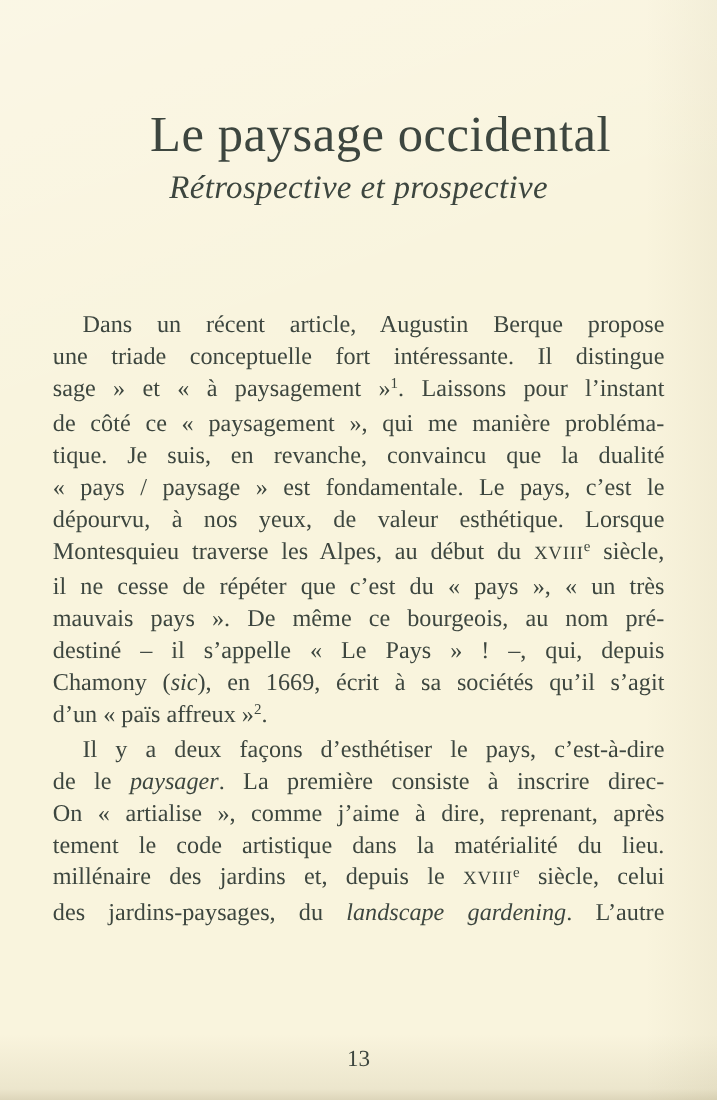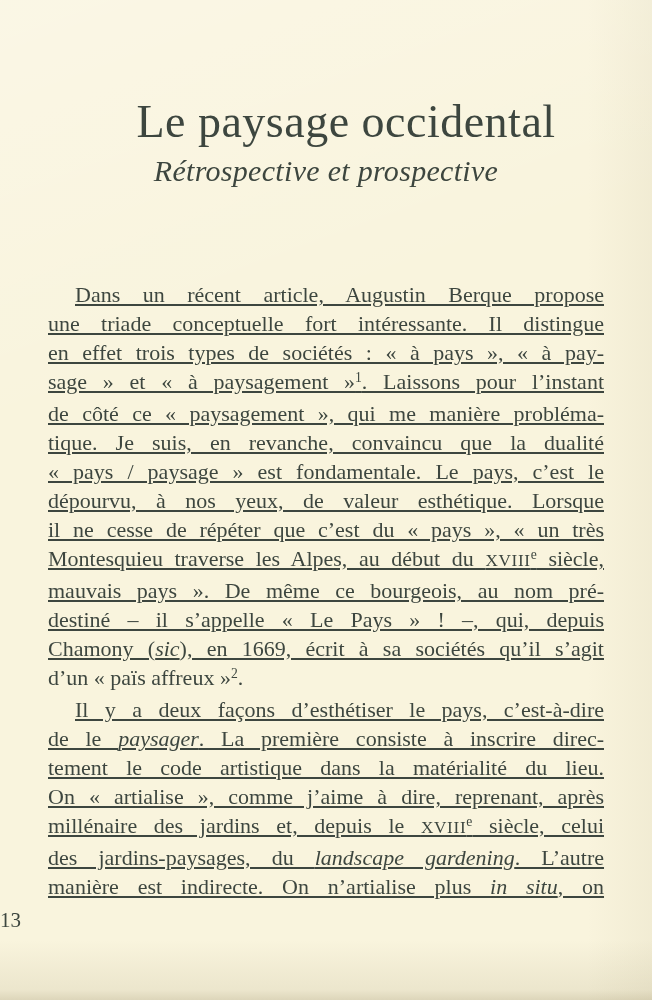--- a/index.html
+++ b/index.html
@@ -57,78 +57,76 @@
     left: 48px;
     width: 556px;
     font-size: 22px;
     line-height: 29px;
   }
   .paragraph { margin: 0; }
   .line {
     text-align: justify;
     text-align-last: left;
   }
-  .line.just { text-align-last: justify; text-decoration: underline; }
+  .line.just { text-align-last: justify; }
   .line.ind { text-indent: 27px; }
   .run-i { font-style: italic; }
   .run-sup {
     font-size: 0.62em;
     position: relative;
     top: -0.48em;
     letter-spacing: 0;
   }
   .run-sc {
     font-size: 0.78em;
     letter-spacing: 0.04em;
   }
   .folio {
     position: absolute;
-    top: 908px;
+    top: 950px;
     left: 0;
     right: 0;
-    text-align: left;
+    text-align: center;
     font-size: 21px;
     color: var(--ink);
   }
 </style>
 </head>
 <body>
 
 <div class="page">
 
   <header class="heading">
     <h1 class="chapter-title">Le paysage occidental</h1>
     <h2 class="chapter-subtitle">Rétrospective et prospective</h2>
   </header>
 
   <main class="body-text">
       <div class="paragraph">
         <div class="line just ind"><span>Dans un récent article, Augustin Berque propose</span></div>
         <div class="line just"><span>une triade conceptuelle fort intéressante. Il distingue</span></div>
-        <div class="line just"><span>en effet trois types de sociétés : « à pays », « à pay-</span></div>
         <div class="line just"><span>sage » et « à paysagement »</span><span class="run-sup">1</span><span>. Laissons pour l’instant</span></div>
         <div class="line just"><span>de côté ce « paysagement », qui me manière probléma-</span></div>
         <div class="line just"><span>tique. Je suis, en revanche, convaincu que la dualité</span></div>
         <div class="line just"><span>« pays / paysage » est fondamentale. Le pays, c’est le</span></div>
         <div class="line just"><span>dépourvu, à nos yeux, de valeur esthétique. Lorsque</span></div>
+        <div class="line just"><span>Montesquieu traverse les Alpes, au début du </span><span class="run-sc">XVIII</span><span class="run-sup">e</span><span> siècle,</span></div>
         <div class="line just"><span>il ne cesse de répéter que c’est du « pays », « un très</span></div>
-        <div class="line just"><span>Montesquieu traverse les Alpes, au début du </span><span class="run-sc">XVIII</span><span class="run-sup">e</span><span> siècle,</span></div>
         <div class="line just"><span>mauvais pays ». De même ce bourgeois, au nom pré-</span></div>
         <div class="line just"><span>destiné – il s’appelle « Le Pays » ! –, qui, depuis</span></div>
         <div class="line just"><span>Chamony (</span><span class="run-i">sic</span><span>), en 1669, écrit à sa sociétés qu’il s’agit</span></div>
         <div class="line"><span>d’un « païs affreux »</span><span class="run-sup">2</span><span>.</span></div>
       </div>
       <div class="paragraph">
         <div class="line just ind"><span>Il y a deux façons d’esthétiser le pays, c’est-à-dire</span></div>
         <div class="line just"><span>de le </span><span class="run-i">paysager</span><span>. La première consiste à inscrire direc-</span></div>
+        <div class="line just"><span>On « artialise », comme j’aime à dire, reprenant, après</span></div>
         <div class="line just"><span>tement le code artistique dans la matérialité du lieu.</span></div>
-        <div class="line just"><span>On « artialise », comme j’aime à dire, reprenant, après</span></div>
         <div class="line just"><span>millénaire des jardins et, depuis le </span><span class="run-sc">XVIII</span><span class="run-sup">e</span><span> siècle, celui</span></div>
         <div class="line just"><span>des jardins-paysages, du </span><span class="run-i">landscape gardening</span><span>. L’autre</span></div>
-        <div class="line just"><span>manière est indirecte. On n’artialise plus </span><span class="run-i">in situ</span><span>, on</span></div>
       </div>
     </main>
 
   <footer class="folio">
     <span>13</span>
   </footer>
 
 </div>
 
 </body></html>

